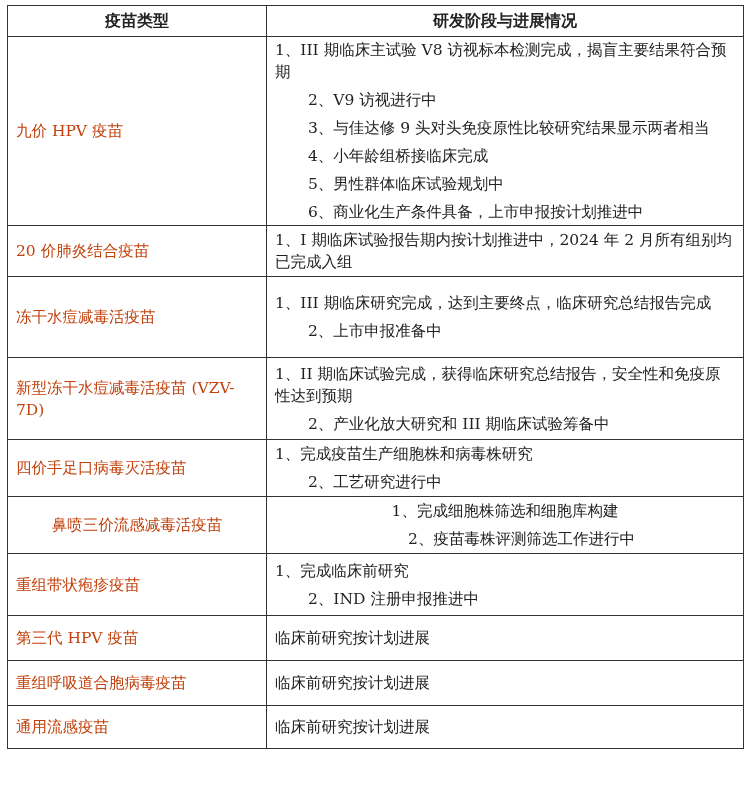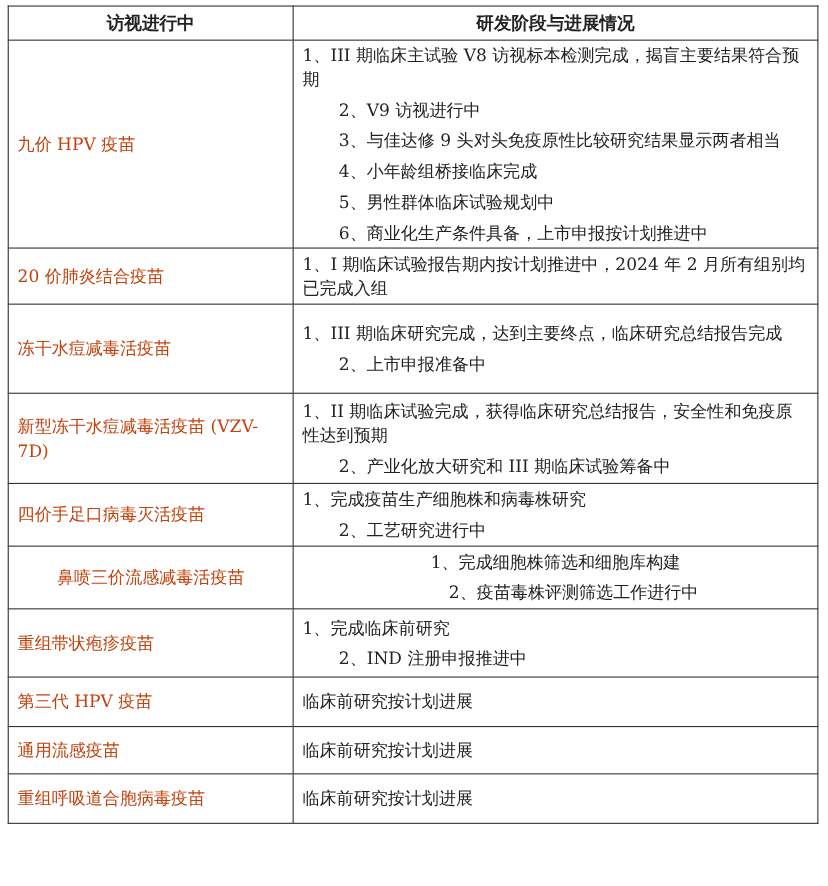--- a/index.html
+++ b/index.html
@@ -21,21 +21,21 @@
 </head>
 <body>
 
 <table class="vt">
   <colgroup>
       <col class="c1">
       <col class="c2">
     </colgroup>
   <thead>
     <tr>
-      <th>访视进行中</th>
+      <th>疫苗类型</th>
       <th>研发阶段与进展情况</th>
     </tr>
   </thead>
   <tbody id="rows">
       <tr style="height: 189px;">
         <td class="name">九价 HPV 疫苗</td>
         <td class="items">
           <div class="item">1、III 期临床主试验 V8 访视标本检测完成，揭盲主要结果符合预期</div>
           <div class="item">2、V9 访视进行中</div>
           <div class="item">3、与佳达修 9 头对头免疫原性比较研究结果显示两者相当</div>
@@ -84,26 +84,26 @@
           <div class="item">1、完成临床前研究</div>
           <div class="item">2、IND 注册申报推进中</div>
         </td>
       </tr>
       <tr style="height: 45px; margin-top: 28px;">
         <td class="name">第三代 HPV 疫苗</td>
         <td class="items">
           <div class="item">临床前研究按计划进展</div>
         </td>
       </tr>
-      <tr style="height: 43px;">
-        <td class="name">通用流感疫苗</td>
+      <tr style="height: 45px;">
+        <td class="name">重组呼吸道合胞病毒疫苗</td>
         <td class="items">
           <div class="item">临床前研究按计划进展</div>
         </td>
       </tr>
-      <tr style="height: 45px;">
-        <td class="name">重组呼吸道合胞病毒疫苗</td>
+      <tr style="height: 43px;">
+        <td class="name">通用流感疫苗</td>
         <td class="items">
           <div class="item">临床前研究按计划进展</div>
         </td>
       </tr>
     </tbody>
 </table>
 
 </body></html>

